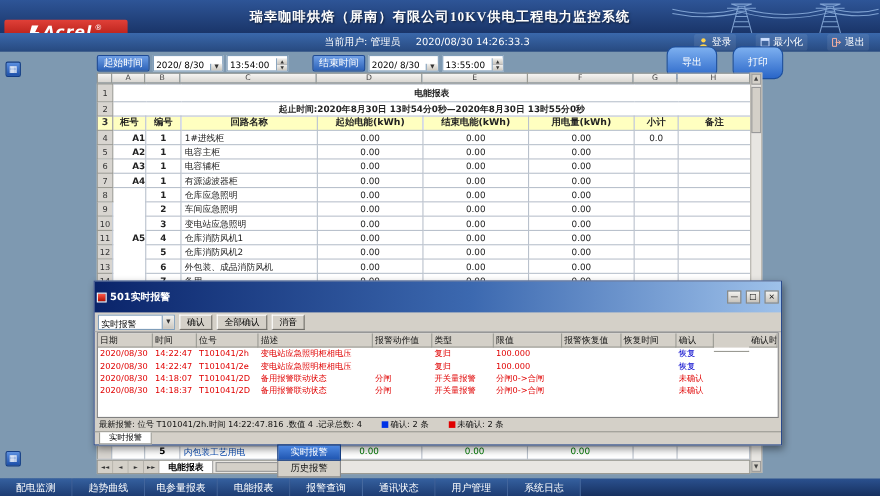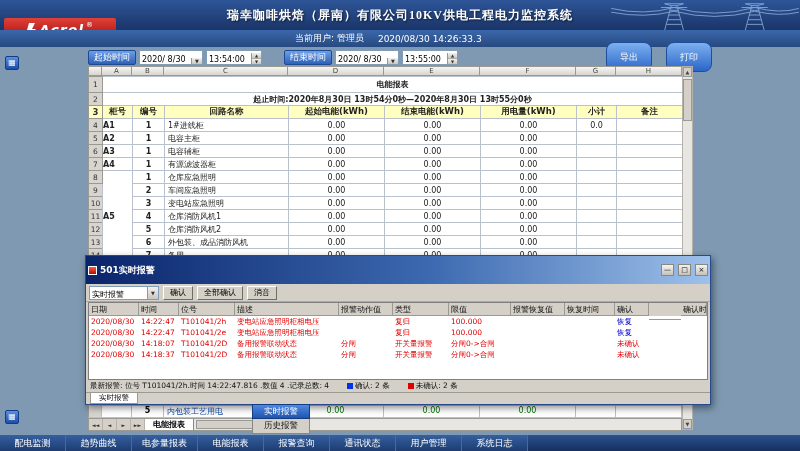--- a/index.html
+++ b/index.html
@@ -49,21 +49,21 @@
   .collet{background:linear-gradient(#f6f5f3,#d8d5d0);border:1px solid #9a9a93;border-left:none;font-size:7px;line-height:8px;text-align:center;color:#444;overflow:hidden;}
   .collet.first{border-left:1px solid #9a9a93;}
   .grid{border-collapse:collapse;table-layout:fixed;width:594px;background:#fff;}
   .grid td{border:1px solid #b9c1cc;height:13px;font-size:8px;overflow:hidden;white-space:nowrap;padding:0;color:#222;}
   td.rn{background:#d8d5d0;border:1px solid #9a9a93;text-align:center;font-size:7.5px;color:#333;}
   .sheet-title{color:#d84a00;font-weight:bold;font-size:12px;text-align:center;height:16px !important;}
   .sheet-period{font-weight:bold;font-size:9px;text-align:center;color:#111;}
   .r-head td{background:#ffffc0;font-weight:bold;font-size:8.5px;text-align:center;}
   .hd-red{color:#99301e;}
   .hd-blue{color:#2244bb;}
-  .cab{font-weight:bold;font-size:9px;text-align:left;vertical-align:middle;}
+  .cab{font-weight:bold;font-size:9px;text-align:right;vertical-align:middle;}
   .gno{font-weight:bold;font-size:9px;text-align:center;}
   .gname{color:#0a4ab0;text-align:left;padding-left:3px !important;}
   .gval{color:#007700;text-align:center;}
 
   
   .vscroll{position:absolute;left:682px;top:66px;width:11px;height:364px;background:#e8e6e2;border:1px solid #b5b2ab;display:flex;flex-direction:column;}
   .sarrow{height:10px;background:#d4d0c8;border:1px solid #999;font-size:5px;text-align:center;line-height:8px;color:#444;cursor:pointer;}
   .sarrow.bottom{margin-top:auto;}
   .sthumb{height:42px;background:#d4d0c8;border:1px solid #999;margin-top:2px;cursor:grab;}
 
@@ -138,20 +138,43 @@
         <path d="M138 32 L145 6 L151 6 L158 32"></path>
         <path d="M140 26 L156 26 M141 21 L155 21 M142 16 L154 16 M143 11 L153 11"></path>
         <path d="M134 8 L162 8 M138 4 L158 4 M145 6 L138 4 M151 6 L158 4"></path>
       </g>
     </svg>
   </header>
 
   <div class="userbar">
     <span class="user-info">当前用户: 管理员</span>
     <span class="clock">2020/08/30  14:26:33.3</span>
+    <div class="user-actions">
+      <button class="ubtn">
+        <svg width="9" height="9" viewBox="0 0 10 10">
+            <circle cx="5" cy="3" r="2.2" fill="#ffd34d"></circle>
+            <path d="M0.5 9.5 Q5 4.5 9.5 9.5 Z" fill="#ffd34d"></path>
+          </svg>
+        <span>登录</span>
+      </button>
+      <button class="ubtn">
+        <svg width="9" height="9" viewBox="0 0 10 10">
+            <rect x="1" y="1" width="8" height="8" fill="none" stroke="#cfe0ff"></rect>
+            <rect x="1" y="1" width="8" height="2.5" fill="#cfe0ff"></rect>
+          </svg>
+        <span>最小化</span>
+      </button>
+      <button class="ubtn">
+        <svg width="9" height="9" viewBox="0 0 10 10">
+            <path d="M1 1 L5 1 L5 9 L1 9 Z" fill="none" stroke="#ffb3a0"></path>
+            <path d="M4 5 L9 5 M7 3 L9 5 L7 7" stroke="#ffb3a0" fill="none"></path>
+          </svg>
+        <span>退出</span>
+      </button>
+    </div>
   </div>
 
   <div class="appicon tl">▦</div>
   <div class="appicon bl">▦</div>
 
   <div class="toolbar">
     <button class="lblbtn">起始时间</button>
     <div class="combo date">
       <span class="cval">2020/ 8/30</span>
       <span class="dbtn">▼</span>

